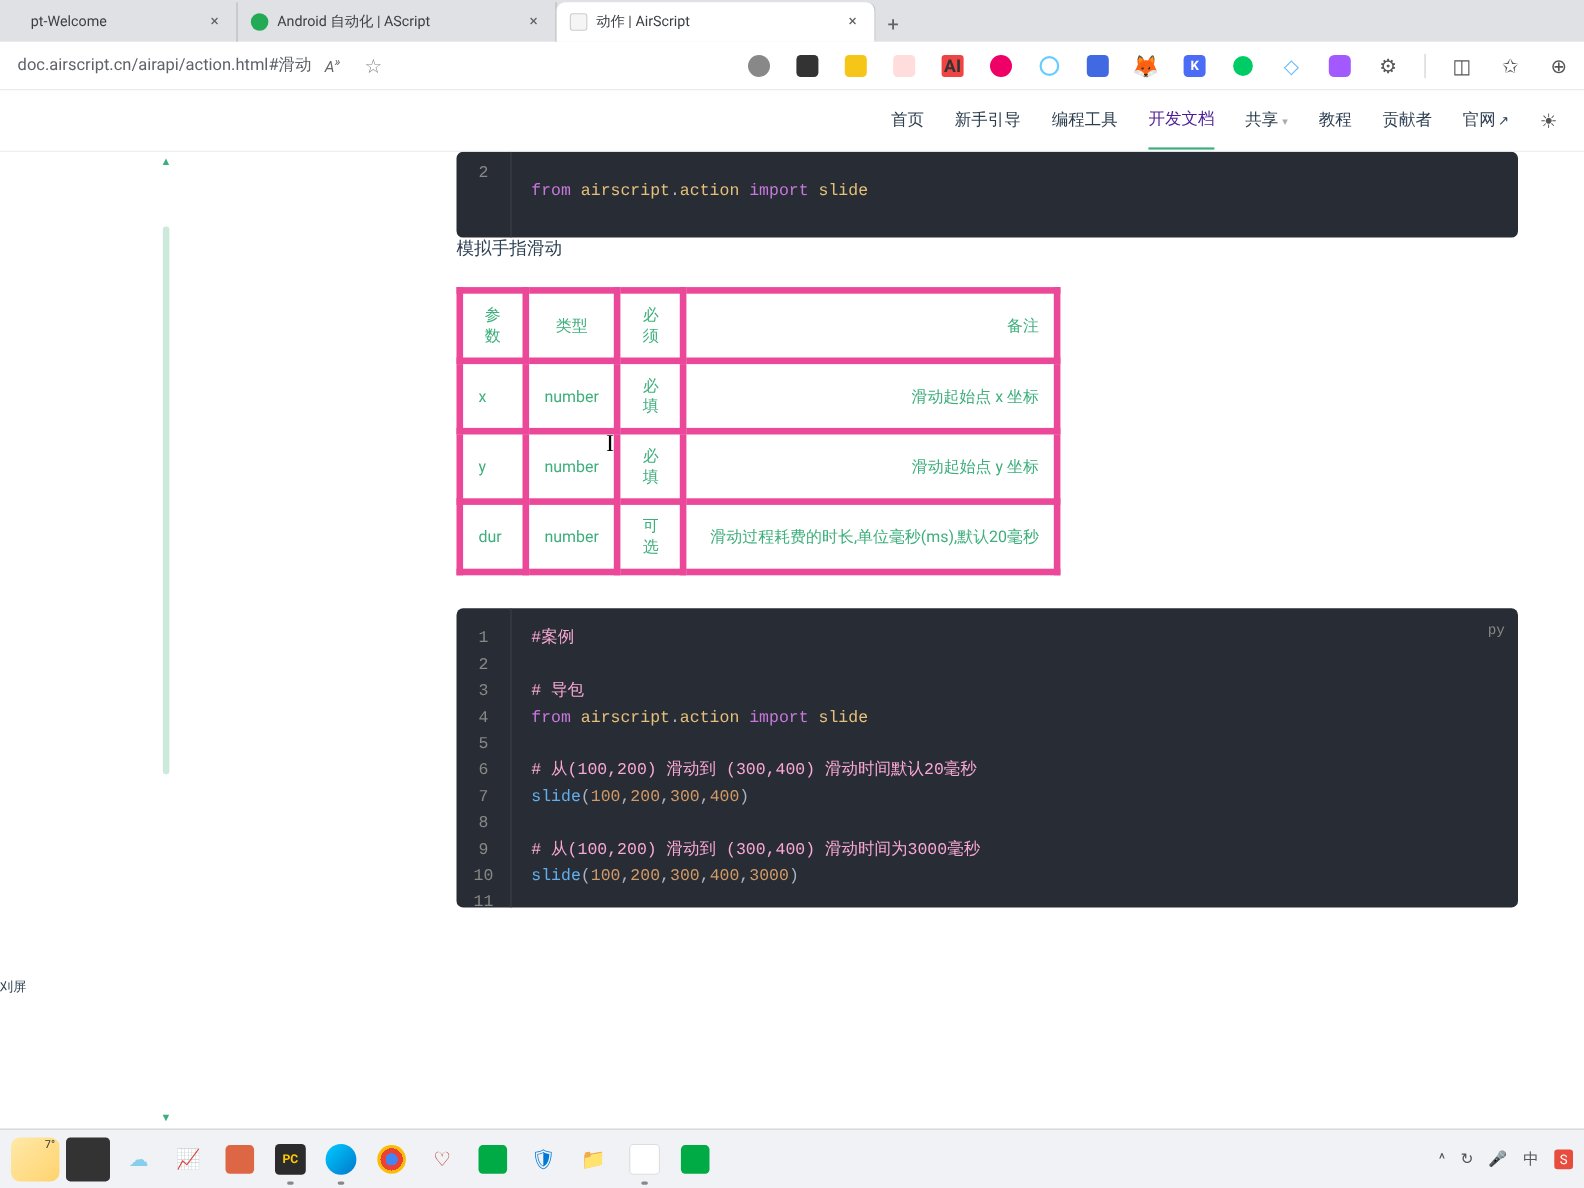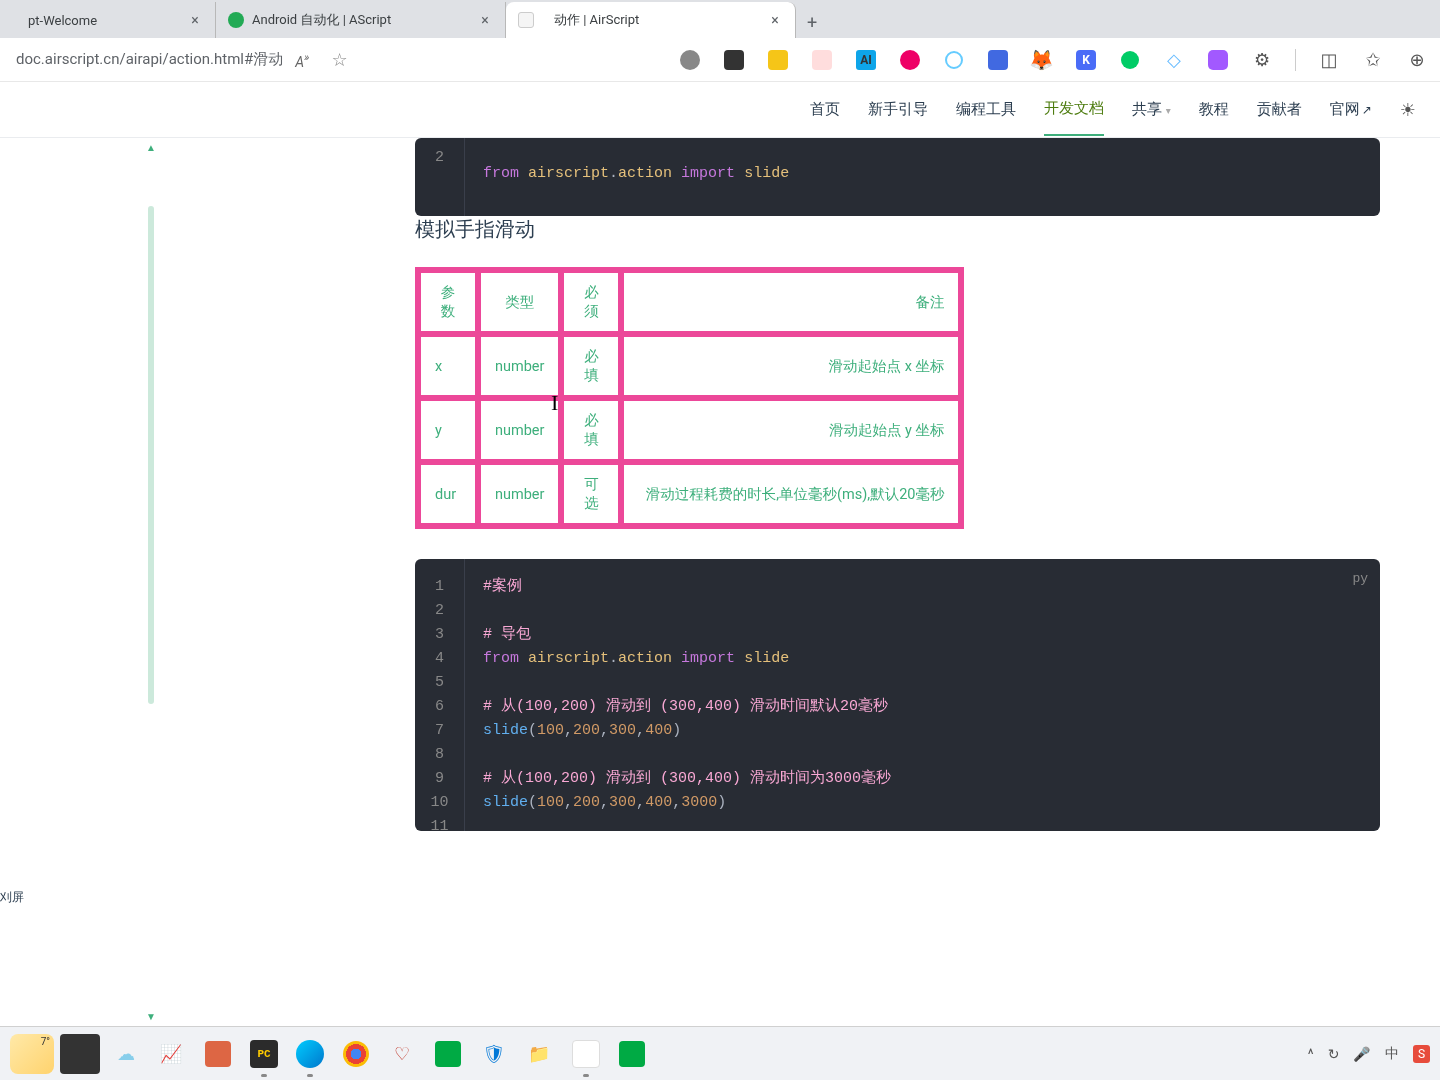--- a/index.html
+++ b/index.html
@@ -18,21 +18,21 @@
 .addr-bar { height: 44px; background: #fff; border-bottom: 1px solid #e8e8e8; display: flex; align-items: center; padding: 0 12px; gap: 8px; }
 .addr-url { flex: 0 0 auto; font-size: 15px; color: #5f6368; padding: 0 4px; }
 .addr-icons { display: flex; align-items: center; gap: 22px; margin-left: auto; }
 .addr-icon { width: 22px; height: 22px; display: flex; align-items: center; justify-content: center; font-size: 16px; color: #5f6368; border-radius: 4px; }
 .addr-star { color: #888; font-size: 18px; margin-right: 14px; }
 .aa-icon { font-size: 14px; color: #666; font-style: italic; margin-right: 14px; }
 
 
 .site-nav { height: 56px; display: flex; align-items: center; justify-content: flex-end; padding: 0 24px; gap: 28px; border-bottom: 1px solid #eaecef; font-size: 15px; }
 .nav-item { color: #2c3e50; cursor: pointer; padding: 16px 0; }
-.nav-item.active { color: #4d7c0f; border-bottom: 2px solid #3eaf7c; }
+.nav-item.active { color: #4c1d95; border-bottom: 2px solid #3eaf7c; }
 .nav-ext { display: inline-block; margin-left: 2px; font-size: 12px; }
 .theme-toggle { font-size: 18px; color: #555; }
 
 
 .page { display: flex; height: calc(1080px - 38px - 44px - 56px - 54px); }
 .sidebar { width: 155px; height: 100%; position: relative; }
 .side-scroll { position: absolute; left: 148px; top: 68px; width: 6px; height: 498px; background: #cce9db; border-radius: 3px; }
 .side-arrow { position: absolute; left: 146px; font-size: 10px; color: #3eaf7c; }
 .side-arrow.up { top: 4px; }
 .side-arrow.down { bottom: 4px; }
@@ -53,21 +53,21 @@
 .mod { color: #e5c07b; }
 .fn { color: #61afef; }
 .num { color: #d19a66; }
 .comment { color: #f9a8d4; }
 .punct { color: #abb2bf; }
 
 
 .fn-sig { font-size: 19px; font-weight: 600; margin: 28px 0 22px; }
 .fn-sig .name { color: #2c3e50; }
 .fn-sig .args { color: #3eaf7c; }
-.desc { font-size: 20px; color: #2c3e50; margin-bottom: 24px; }
+.desc { font-size: 16px; color: #2c3e50; margin-bottom: 24px; }
 
 
 .params-table { border-collapse: collapse; font-size: 14.5px; margin-bottom: 30px; }
 .params-table th, .params-table td { border: 6px solid #ec4899; padding: 10px 14px; }
 .params-table th { background: #fff; color: #3eaf7c; font-weight: 500; }
 .params-table td { color: #3eaf7c; }
 .col-param { width: 60px; }
 .col-type { width: 80px; }
 .col-req { width: 60px; text-align: center; }
 .col-note { width: 340px; text-align: right; }
@@ -77,21 +77,21 @@
 .task-icon { width: 40px; height: 40px; border-radius: 4px; display: flex; align-items: center; justify-content: center; font-size: 18px; position: relative; }
 .task-icon::after { content: ""; position: absolute; bottom: -3px; left: 50%; transform: translateX(-50%); width: 6px; height: 3px; background: #888; border-radius: 2px; display: none; }
 .task-icon.running::after { display: block; }
 .tray { margin-left: auto; display: flex; align-items: center; gap: 14px; font-size: 14px; color: #555; }
 
 
 .ext-clr-0{background:#888; border-radius:50%; width:20px; height:20px;}
 .ext-clr-1{background:#333; border-radius:4px; width:20px; height:20px;}
 .ext-clr-2{background:#f5c518; border-radius:4px; width:20px; height:20px;}
 .ext-clr-3{background:#fdd; border-radius:4px; width:20px; height:20px;}
-.ext-clr-4{background:#0ea5e9; border-radius:3px; width:20px; height:20px; font-size:12px; display:flex; align-items:center; justify-content:center; color:#333; font-weight:bold;}
+.ext-clr-4{background:#ef4444; border-radius:3px; width:20px; height:20px; font-size:16px; display:flex; align-items:center; justify-content:center; color:#333; font-weight:bold;}
 .ext-clr-5{background:#e06; border-radius:50%; width:20px; height:20px;}
 .ext-clr-6{border:2px solid #6cf; border-radius:50%; width:18px; height:18px;}
 .ext-clr-7{background:#4169e1; border-radius:4px; width:20px; height:20px;}
 .ext-clr-8{color:#e67e22; font-size:20px;}
 .ext-clr-9{background:#4a6cf7; border-radius:4px; width:20px; height:20px; color:#fff; font-size:12px; display:flex; align-items:center; justify-content:center; font-weight:bold;}
 .ext-clr-10{background:#0c6; border-radius:50%; width:18px; height:18px;}
 .ext-clr-11{color:#6bf; font-size:18px;}
 .ext-clr-12{background:#a259ff; border-radius:5px; width:20px; height:20px;}
 .ext-clr-13{color:#555; font-size:18px;}
 .ext-clr-14{color:#555; font-size:18px;}
@@ -127,21 +127,21 @@
 <div class="tab-bar">
   <div class="tab" style="min-width:200px;">
     <span class="tab-title">pt-Welcome</span>
     <span class="tab-close">×</span>
   </div>
   <div class="tab" style="min-width:290px;">
     <span class="tab-icon ti-1"></span>
     <span class="tab-title">Android 自动化 | AScript</span>
     <span class="tab-close">×</span>
   </div>
-  <div class="tab active" style="min-width:290px;gap:12px;">
+  <div class="tab active" style="min-width:290px;">
     <span class="tab-icon ti-2"></span>
     <span class="tab-title">动作 | AirScript</span>
     <span class="tab-close">×</span>
   </div>
   <div class="tab-add">+</div>
 </div>
 
 <div class="addr-bar">
   <span class="addr-url">doc.airscript.cn/airapi/action.html#滑动</span>
   <span class="aa-icon">A<sup>»</sup></span>
@@ -289,21 +289,21 @@
   <div class="task-icon ta-weather">
       <span class="temp-label">7°</span>
     </div>
   <div class="task-icon ta-task"></div>
   <div class="task-icon ta-cloud">☁</div>
   <div class="task-icon ta-chart">📈</div>
   <div class="task-icon">
       <div class="ta-tool" style="width:26px;height:26px;border-radius:4px;"></div>
     </div>
   <div class="task-icon running">
-      <div class="ta-pycharm" style="width:28px;height:28px;border-radius:4px;display:flex;align-items:center;justify-content:center;font-family:Liberation Mono, monospace;">PC</div>
+      <div class="ta-pycharm" style="width:28px;height:28px;border-radius:4px;display:flex;align-items:center;justify-content:center;">PC</div>
     </div>
   <div class="task-icon running">
       <div class="ta-edge"></div>
     </div>
   <div class="task-icon">
       <div class="ta-chrome"></div>
     </div>
   <div class="task-icon ta-shield1">♡</div>
   <div class="task-icon">
       <div class="ta-shield2" style="width:26px;height:26px;border-radius:4px;"></div>

